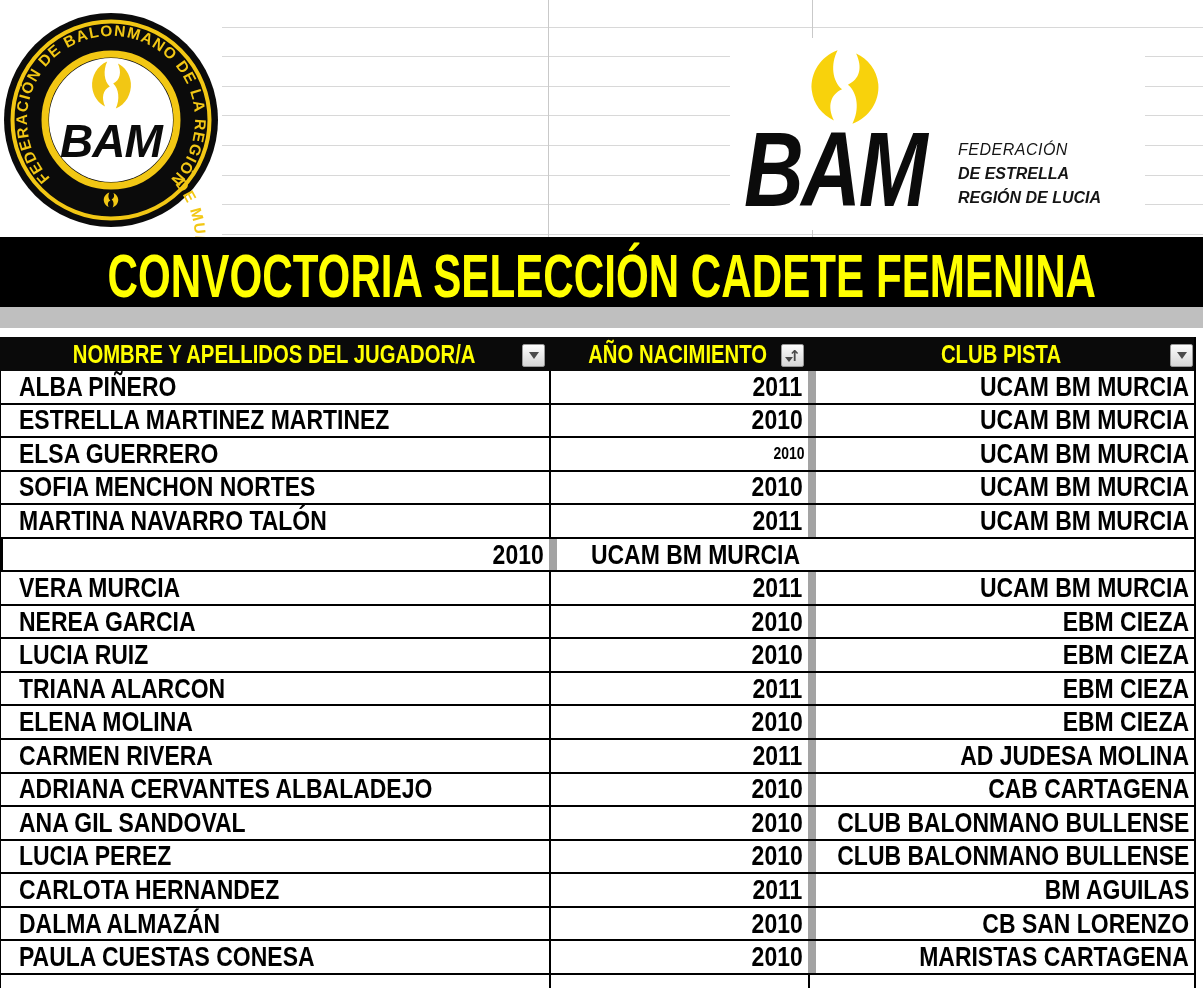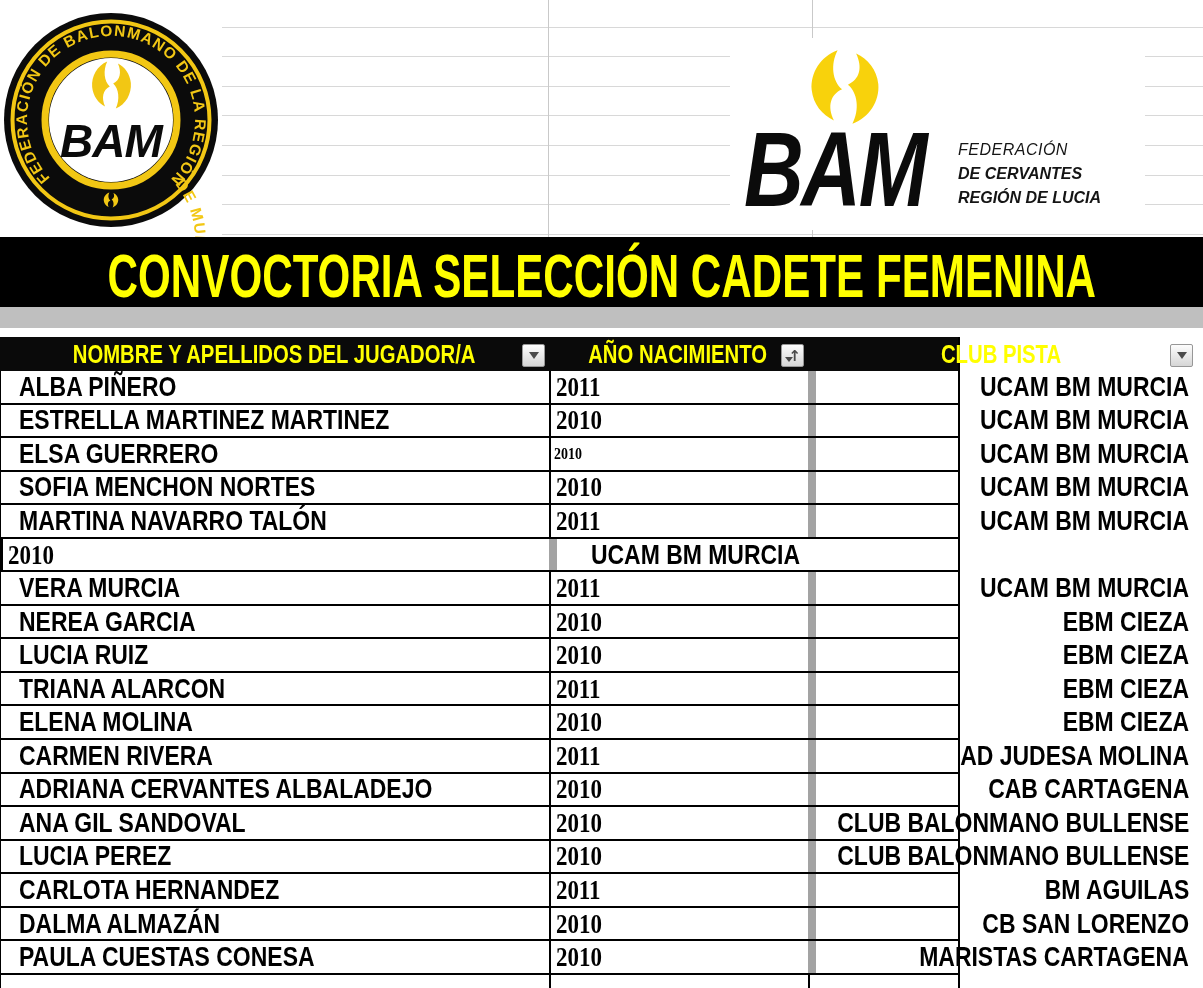--- a/index.html
+++ b/index.html
@@ -43,42 +43,42 @@
 
   
   .banner{position:absolute;left:0;top:237px;width:1203px;height:76px;background:var(--banner-black);
     display:flex;align-items:center;justify-content:center;}
   .banner-title{color:var(--accent-yellow);font-size:62px;font-weight:bold;white-space:nowrap;
     transform:scaleX(0.68);transform-origin:center;}
 
   .gray-bar{position:absolute;left:0;top:307px;width:1203px;height:21px;background:var(--gray-bar);}
 
   
-  .tbl{position:absolute;left:0;top:337px;width:960px;}
+  .tbl{position:absolute;left:0;top:337px;width:1196px;}
   .thead,.tr,.partial{display:grid;grid-template-columns:548px 259px 389px;box-sizing:border-box;}
   .thead{height:34px;background:#0a0a0a;border-right:2px solid #000;}
   .th{position:relative;display:flex;align-items:center;justify-content:center;}
   .th-label{color:var(--accent-yellow);font-weight:bold;font-size:26px;white-space:nowrap;
     transform:scaleX(0.78);transform-origin:center;}
   .filter-btn{position:absolute;right:3px;bottom:4px;width:23px;height:23px;box-sizing:border-box;
     background:linear-gradient(#fdfdfd,#d6d6d6);border:1px solid #979797;border-radius:2px;
     display:flex;align-items:center;justify-content:center;cursor:pointer;}
   .tri{width:0;height:0;border-left:5px solid transparent;border-right:5px solid transparent;
     border-top:7px solid #4a4a4a;}
   .filter-btn.sorted .tri{position:absolute;left:3px;bottom:4px;
     border-left-width:4px;border-right-width:4px;border-top-width:5px;}
   .filter-btn.sorted .up{position:absolute;right:2px;top:1px;font-size:15px;line-height:20px;
     font-weight:bold;color:#4a4a4a;font-family:"DejaVu Sans",sans-serif;}
 
   .tr{height:33.55px;background:#fff;border-bottom:2px solid #000;
     border-right:2px solid #000;border-left:1px solid #000;}
   .td{display:flex;align-items:center;font-weight:bold;font-size:28px;color:#000;overflow:hidden;}
   .td span{transform:scaleX(0.82);white-space:nowrap;}
   .td-name{padding-left:18px;} .td-name span{transform-origin:left center;}
-  .td-year{justify-content:flex-start;border-left:2px solid #000;font-family:Liberation Serif, serif;} .td-year span{transform-origin:center;}
+  .td-year{justify-content:flex-end;border-left:2px solid #000;} .td-year span{transform-origin:center;}
   .td-club{justify-content:flex-end;padding-right:8px;border-left:8px solid #a3a3a3;}
   .td-club span{transform-origin:right center;}
   .td-year span.year-small{font-size:17px;}
 
   .partial{height:13px;background:#fff;border-right:2px solid #000;border-left:1px solid #000;}
   .partial .pc{border-left:2px solid #000;}
 </style>
 </head>
 <body style="--accent-yellow: #FFFF00; --logo-yellow: #F2C714; --banner-black: #000000; --gray-bar: #BFBFBF;">
 
@@ -106,21 +106,21 @@
   </svg>
 </div>
 
 <div class="brand">
   <svg class="brand-flame" width="74" height="78" viewBox="0 0 100 100" preserveAspectRatio="none">
     <use href="#flameShape"></use>
   </svg>
   <div class="brand-bam">BAM</div>
   <div class="brand-text">
     <div class="l1">FEDERACIÓN</div>
-    <div class="l2">DE CERVANTES</div>
+    <div class="l2">DE ESTRELLA</div>
     <div class="l3">REGIÓN DE LUCIA</div>
   </div>
 </div>
 
 <div class="banner">
   <span class="banner-title">CONVOCTORIA SELECCIÓN CADETE FEMENINA</span>
 </div>
 
 <div class="gray-bar"></div>
 

